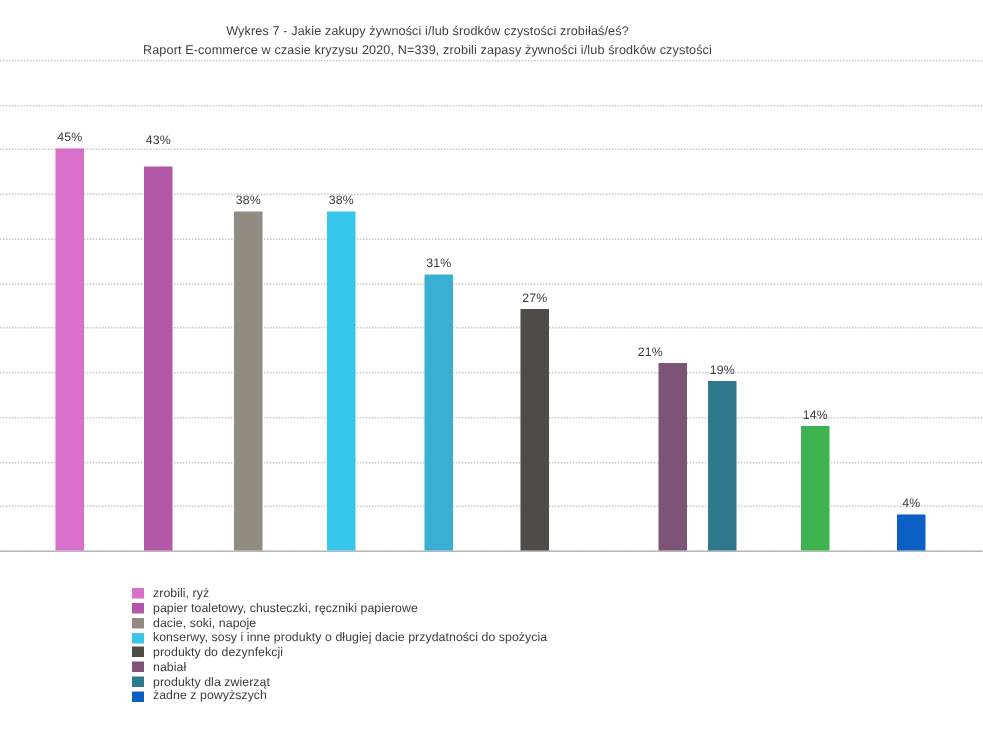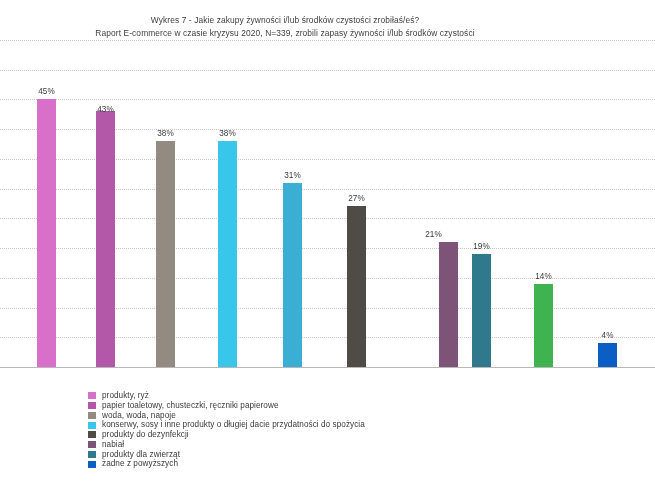--- a/index.html
+++ b/index.html
@@ -142,21 +142,21 @@
         <div class="gridline" style="top: 299.273px;"></div>
         <div class="gridline" style="top: 329px;"></div>
       </div>
     <div class="axis-base"></div>
     <div class="bars-layer" id="bars-layer">
         <div class="bar-group" style="left: 37px;">
           <span class="bar-label" style="bottom: 270.545px;">45%</span>
           <div class="bar" style="height: 267.545px; background: rgb(216, 111, 200);"></div>
         </div>
         <div class="bar-group" style="left: 96px;">
-          <span class="bar-label" style="bottom: 253px;">43%</span>
+          <span class="bar-label" style="bottom: 269px;">43%</span>
           <div class="bar" style="height: 255.655px; background: rgb(179, 87, 169);"></div>
         </div>
         <div class="bar-group" style="left: 156px;">
           <span class="bar-label" style="bottom: 228.927px;">38%</span>
           <div class="bar" style="height: 225.927px; background: rgb(147, 139, 130);"></div>
         </div>
         <div class="bar-group" style="left: 218px;">
           <span class="bar-label" style="bottom: 228.927px;">38%</span>
           <div class="bar" style="height: 225.927px; background: rgb(56, 198, 234);"></div>
         </div>
@@ -183,29 +183,29 @@
         <div class="bar-group" style="left: 598px;">
           <span class="bar-label" style="bottom: 26.7818px;">4%</span>
           <div class="bar" style="height: 23.7818px; background: rgb(11, 95, 196);"></div>
         </div>
       </div>
   </div>
 
   <div class="legend" id="legend">
       <div class="legend-row">
         <span class="legend-swatch" style="background: rgb(216, 111, 200);"></span>
-        <span class="legend-text">produkty, ryż</span>
+        <span class="legend-text">zrobili, ryż</span>
       </div>
       <div class="legend-row">
         <span class="legend-swatch" style="background: rgb(179, 87, 169);"></span>
         <span class="legend-text">papier toaletowy, chusteczki, ręczniki papierowe</span>
       </div>
       <div class="legend-row">
         <span class="legend-swatch" style="background: rgb(147, 139, 130);"></span>
-        <span class="legend-text">woda, woda, napoje</span>
+        <span class="legend-text">dacie, soki, napoje</span>
       </div>
       <div class="legend-row">
         <span class="legend-swatch" style="background: rgb(56, 198, 234);"></span>
         <span class="legend-text">konserwy, sosy i inne produkty o długiej dacie przydatności do spożycia</span>
       </div>
       <div class="legend-row">
         <span class="legend-swatch" style="background: rgb(79, 75, 71);"></span>
         <span class="legend-text">produkty do dezynfekcji</span>
       </div>
       <div class="legend-row">

